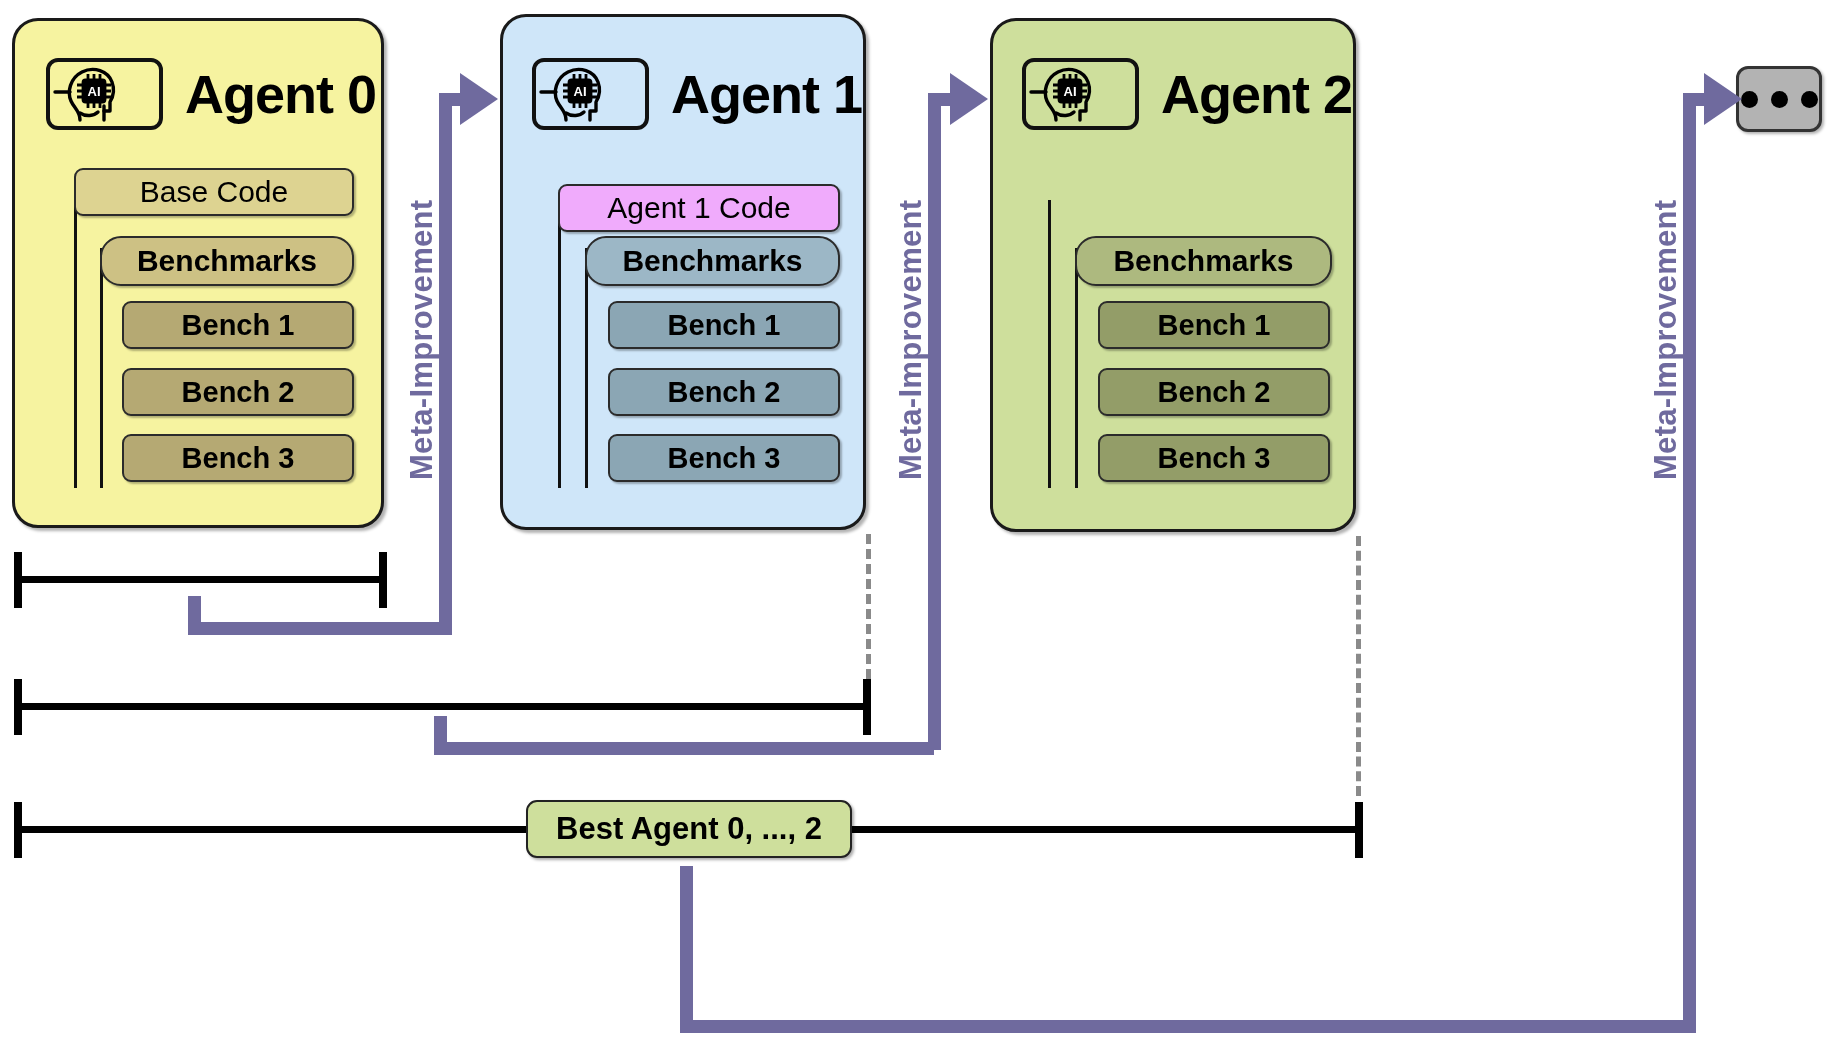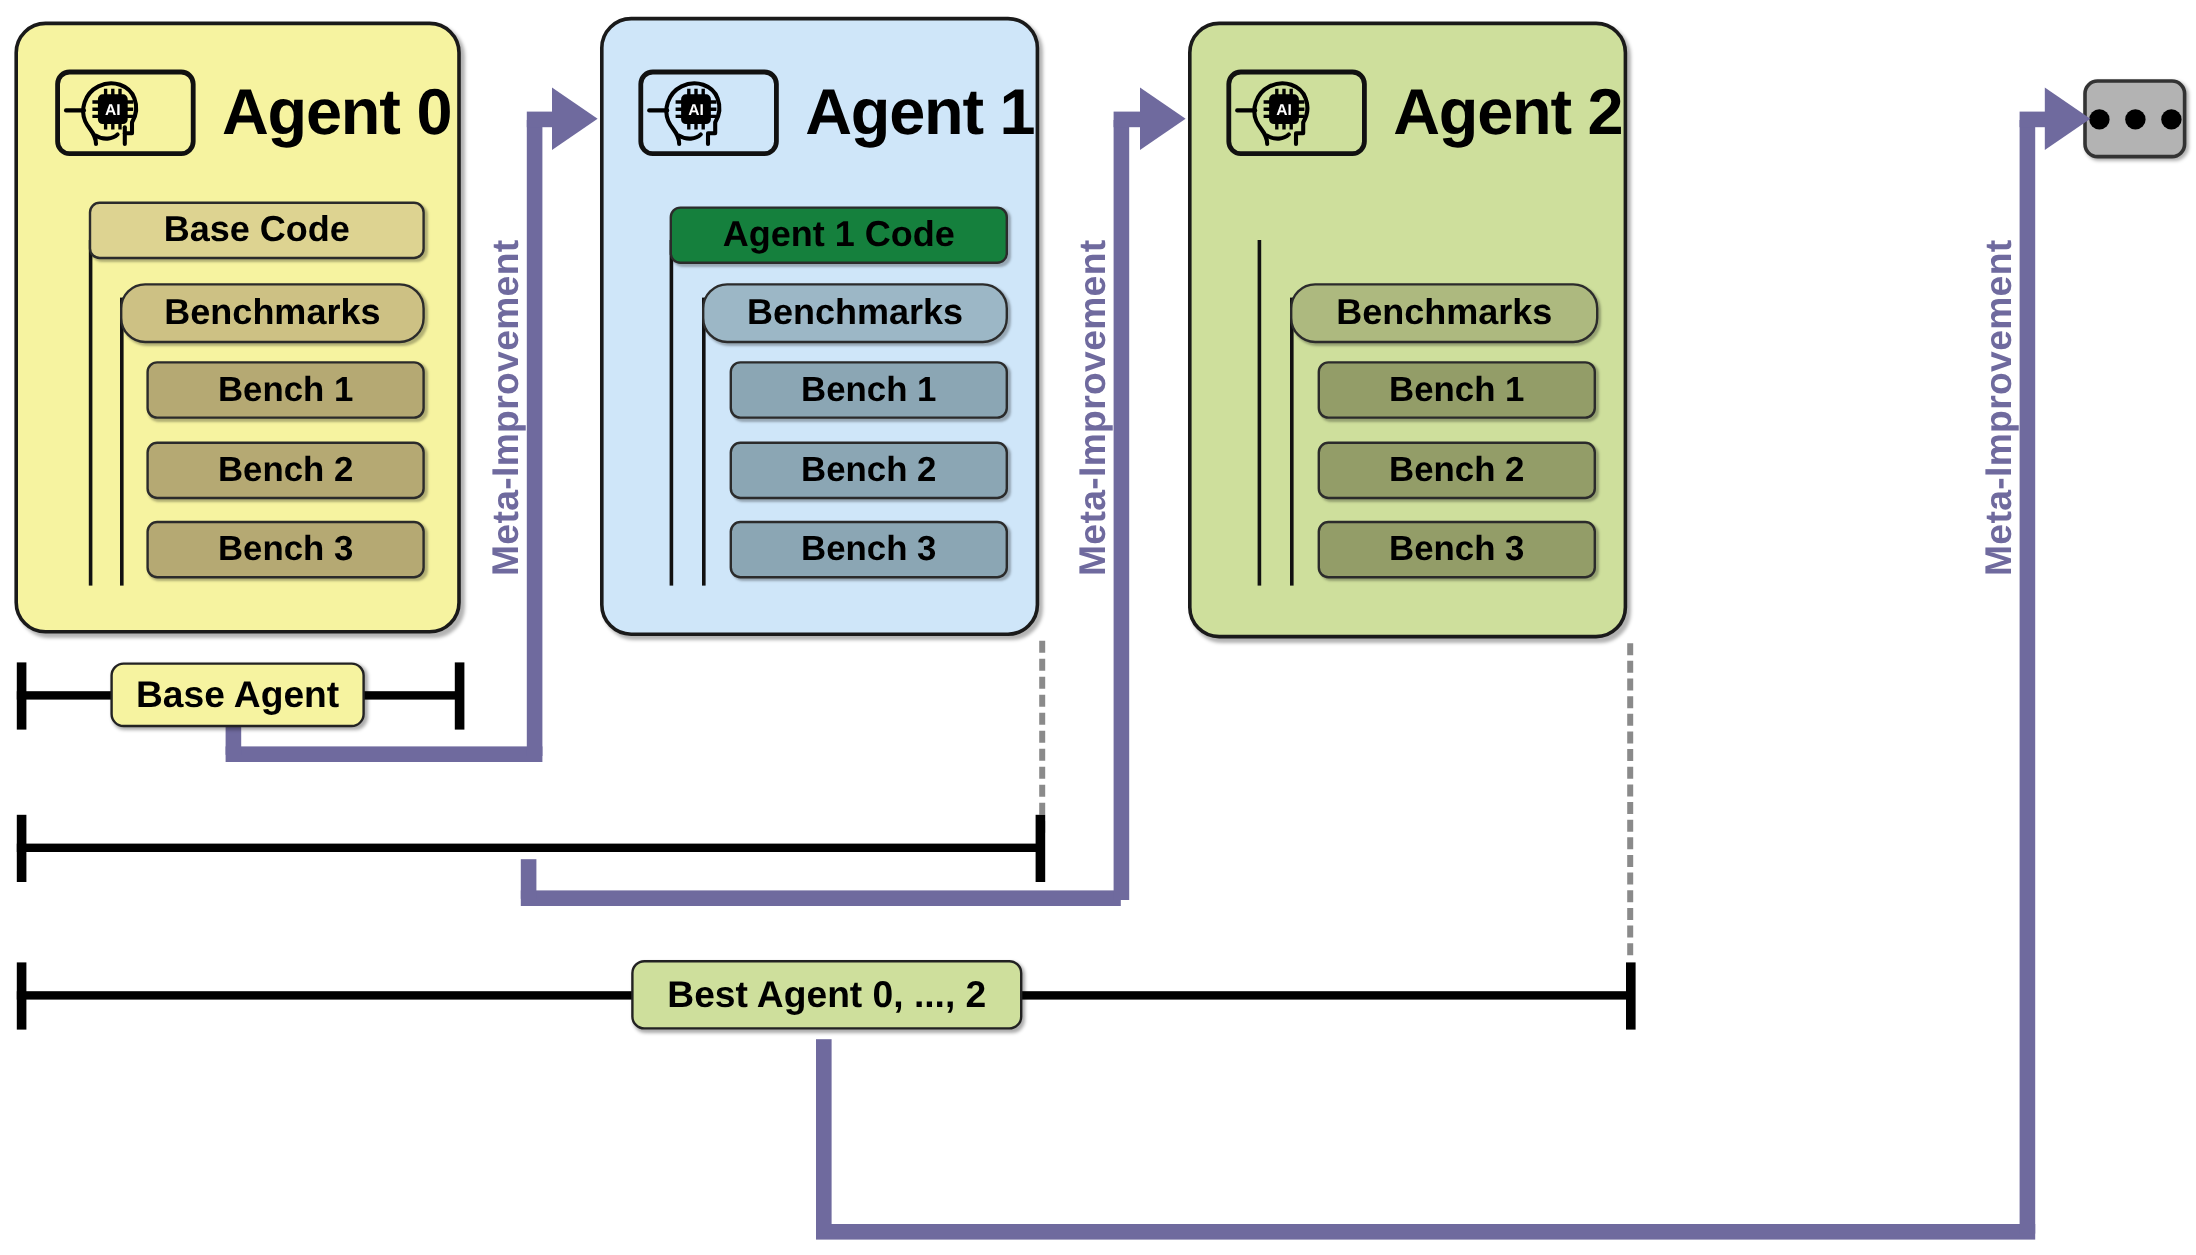--- a/index.html
+++ b/index.html
@@ -12,21 +12,21 @@
                box-sizing:border-box;box-shadow:3px 3px 3px rgba(0,0,0,.30);}
   .agent-head{position:absolute;display:flex;align-items:center;}
   .icon-box{width:117px;height:72px;border:4px solid #111;border-radius:12px;
             box-sizing:border-box;display:flex;align-items:center;justify-content:flex-start;
             background:transparent;}
   .agent-title{font-size:54px;font-weight:bold;color:#000;margin-left:22px;
                letter-spacing:-1px;white-space:nowrap;}
 
   .code-box{position:absolute;border:2px solid #2b2b2b;border-radius:9px;
             box-sizing:border-box;display:flex;align-items:center;justify-content:center;
-            font-size:30px;font-weight:bold;color:#000;
+            font-size:30px;font-weight:normal;color:#000;
             box-shadow:2px 2px 2px rgba(0,0,0,.28);}
   .bench-head{position:absolute;border:2px solid #2b2b2b;border-radius:21px;
               box-sizing:border-box;display:flex;align-items:center;justify-content:center;
               font-size:30px;font-weight:bold;color:#000;
               box-shadow:2px 2px 2px rgba(0,0,0,.28);}
   .bench-item{position:absolute;border:2px solid #2b2b2b;border-radius:9px;
               box-sizing:border-box;display:flex;align-items:center;justify-content:center;
               font-size:29px;font-weight:bold;color:#000;
               box-shadow:2px 2px 2px rgba(0,0,0,.28);}
 
@@ -113,21 +113,21 @@
                    M33 20 L27 20 M33 26 L27 26 M33 32 L27 32
                    M55 20 L61 20 M55 26 L61 26 M55 32 L61 32"></path>
         </g>
         <text x="44" y="31" font-size="13" font-weight="bold" fill="#fff" text-anchor="middle" font-family="Liberation Sans, sans-serif">AI</text>
       </svg>
     </div>
     <div class="agent-title">Agent 1</div>
   </div>
   <div class="spine" style="left:558px;top:200px;height:288px;"></div>
   <div class="spine" style="left:585px;top:248px;height:240px;"></div>
-  <div class="code-box" style="left:558px;top:172px;width:282px;height:48px;background:#15803d;">Agent 1 Code</div>
+  <div class="code-box" style="left:558px;top:184px;width:282px;height:48px;background:#f0abfc;">Agent 1 Code</div>
   <div class="bench-head" style="left:585px;top:236px;width:255px;height:50px;background:#9cb7c6;">Benchmarks</div>
   <div class="bench-item" style="left:608px;top:301px;width:232px;height:48px;background:#8ba6b4;">Bench 1</div>
   <div class="bench-item" style="left:608px;top:368px;width:232px;height:48px;background:#8ba6b4;">Bench 2</div>
   <div class="bench-item" style="left:608px;top:434px;width:232px;height:48px;background:#8ba6b4;">Bench 3</div>
 
   <div class="agent-panel" style="left:990px;top:18px;width:366px;height:514px;background:#cedf9c;"></div>
   <div class="agent-head" style="left:1022px;top:58px;">
     <div class="icon-box">
       <svg width="80" height="58" viewBox="0 0 80 58">
         <g fill="none" stroke="#000" stroke-width="3.4" stroke-linejoin="round" stroke-linecap="round">
@@ -180,21 +180,20 @@
   <div class="ph" style="left:1683px;top:93px;width:42px;height:13px;"></div>
   <div class="parrow" style="left:1704px;top:73px;"></div>
   <div class="meta-label" style="left:1648px;top:480px;">Meta-Improvement</div>
 
   <div class="dash" style="left:866px;top:534px;height:160px;"></div>
   <div class="dash" style="left:1356px;top:536px;height:260px;"></div>
 
   <div class="brk-line" style="left:14px;top:576px;width:372px;"></div>
   <div class="brk-tick" style="left:14px;top:552px;height:56px;"></div>
   <div class="brk-tick" style="left:379px;top:552px;height:56px;"></div>
-  <div class="brk-label" style="left:92px;top:552px;width:212px;height:54px;background:#f6f3a0;">Base Agent</div>
 
   <div class="brk-line" style="left:14px;top:703px;width:856px;"></div>
   <div class="brk-tick" style="left:14px;top:679px;height:56px;"></div>
   <div class="brk-tick" style="left:863px;top:679px;height:56px;"></div>
 
   <div class="brk-line" style="left:14px;top:826px;width:1348px;"></div>
   <div class="brk-tick" style="left:14px;top:802px;height:56px;"></div>
   <div class="brk-tick" style="left:1355px;top:802px;height:56px;"></div>
   <div class="brk-label" style="left:526px;top:800px;width:326px;height:58px;background:#cedf9c;">Best Agent 0, ..., 2</div>
 

